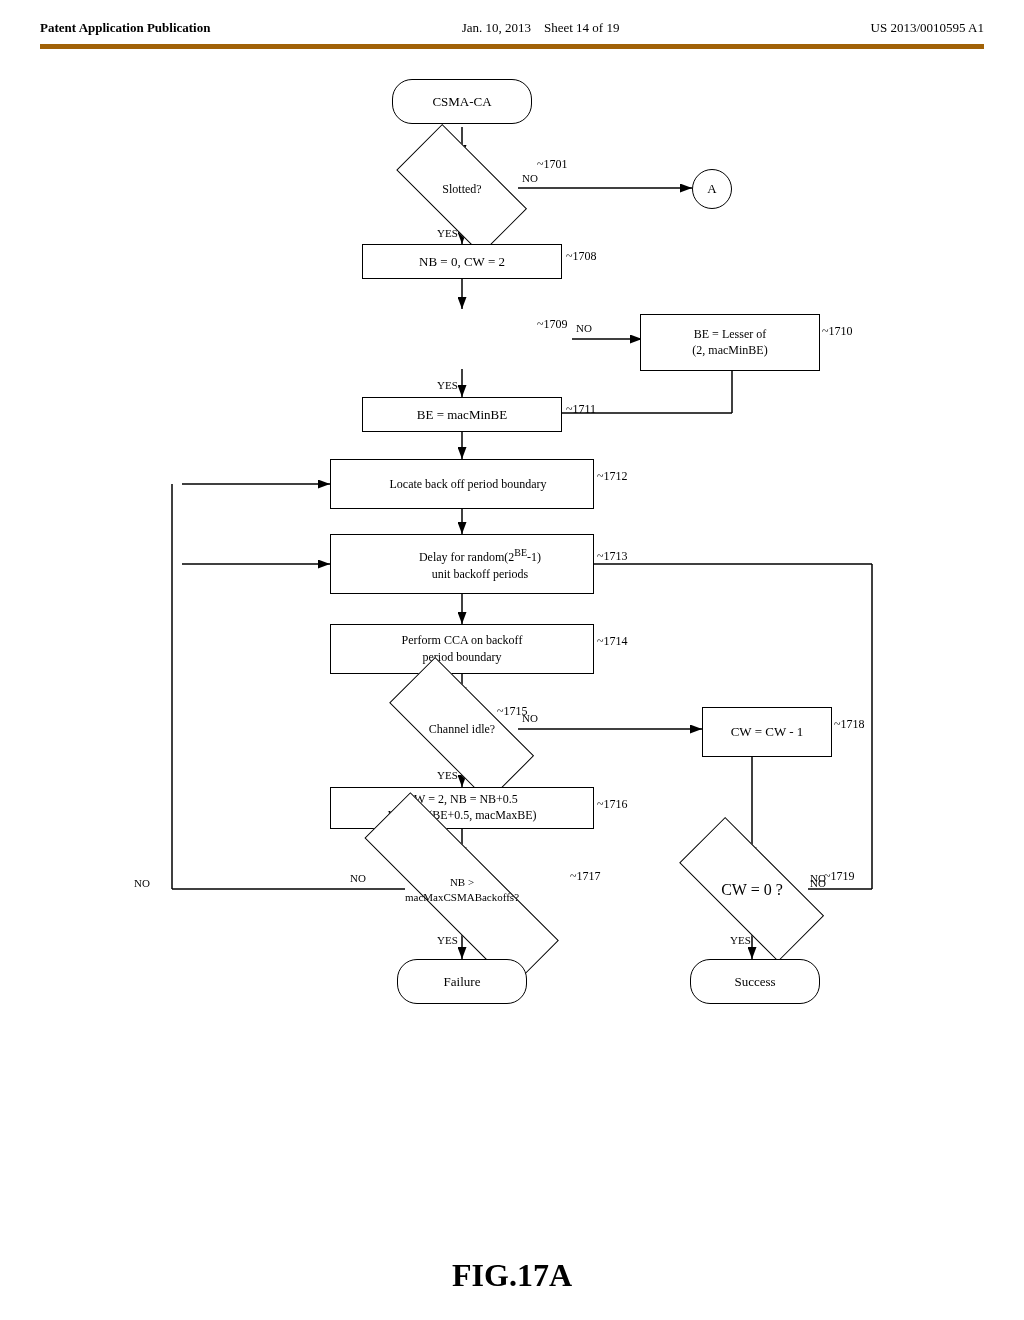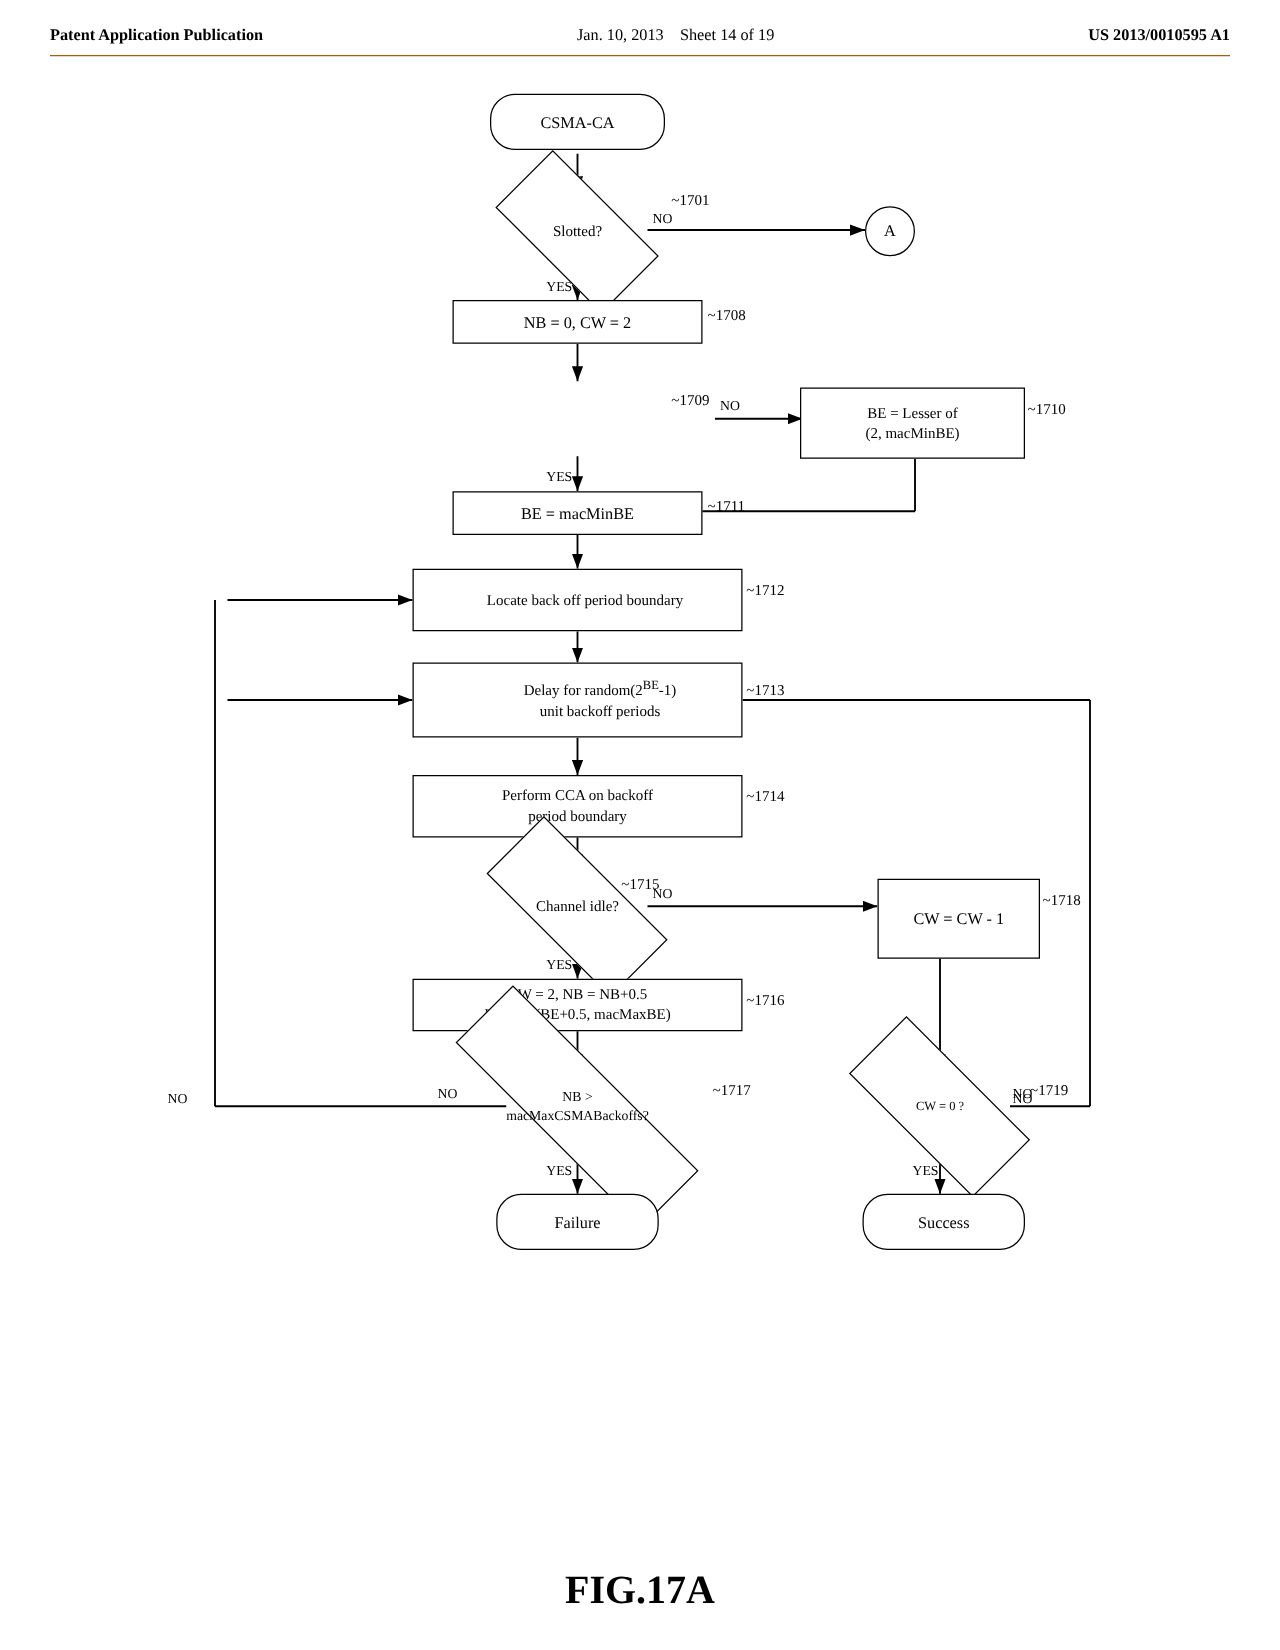--- a/index.html
+++ b/index.html
@@ -15,35 +15,35 @@
       width: 1024px;
       min-height: 1320px;
       background: #fff;
       position: relative;
       padding: 20px 40px;
     }
     .header {
       display: flex;
       justify-content: space-between;
       align-items: flex-start;
-      border-bottom: 1px solid #a16207;
+      border-bottom: 5px solid #a16207;
       padding-bottom: 8px;
       margin-bottom: 20px;
     }
     .header-left {
       font-size: 13px;
       font-weight: bold;
     }
     .header-center {
       font-size: 13px;
       text-align: left;
     }
     .header-right {
       font-size: 13px;
-      font-weight: bold;
+      font-weight: normal;
     }
     .diagram-container {
       position: relative;
       width: 860px;
       margin: 0 auto;
       height: 1180px;
     }
     
     .flow-elem {
       position: absolute;
@@ -226,39 +226,39 @@
         <span style="font-size:12px;">Channel idle?</span>
       </div>
     </div>
     <span class="label-tag" style="left:415px; top:635px;">~<span>1715</span></span>
 
     <div class="flow-elem rect" style="left:248px; top:718px; width:264px; height:42px; flex-direction:column; line-height:1.3;">
       <span style="font-size:12px;">CW = 2, NB = NB+0.5<br>BE=min(BE+0.5, macMaxBE)</span>
     </div>
     <span class="label-tag" style="left:515px; top:728px;">~<span>1716</span></span>
 
-    <div class="flow-elem rect" style="left:620px; top:638px; width:130px; height:64px;">
+    <div class="flow-elem rect" style="left:620px; top:638px; width:130px; height:50px;">
       <span>CW = CW - 1</span>
     </div>
     <span class="label-tag" style="left:752px; top:648px;">~<span>1718</span></span>
 
     <div style="position:absolute; left:275px; top:788px; width:210px; height:65px;">
       <div style="position:absolute; top:0; left:0; width:210px; height:65px; border:1.5px solid #000; transform:rotate(45deg); transform-origin:105px 32px; background:#fff;"></div>
       <div style="position:absolute; top:0; left:0; width:210px; height:65px; display:flex; align-items:center; justify-content:center;">
         <span style="font-size:11px; text-align:center; line-height:1.3;">NB &gt;<br>macMaxCSMABackoffs?</span>
       </div>
     </div>
     <span class="label-tag" style="left:488px; top:800px;">~<span>1717</span></span>
 
     <span style="position:absolute; left:52px; top:808px; font-size:11px;">NO</span>
 
     <div style="position:absolute; left:600px; top:788px; width:140px; height:65px;">
       <div style="position:absolute; top:0; left:0; width:140px; height:65px; border:1.5px solid #000; transform:rotate(45deg); transform-origin:70px 32px; background:#fff;"></div>
       <div style="position:absolute; top:0; left:0; width:140px; height:65px; display:flex; align-items:center; justify-content:center;">
-        <span style="font-size:10px;">CW = 0 ?</span>
+        <span style="font-size:16px;">CW = 0 ?</span>
       </div>
     </div>
     <span class="label-tag" style="left:742px; top:800px;">~<span>1719</span></span>
 
     <span style="position:absolute; left:728px; top:808px; font-size:11px;">NO</span>
 
     <div class="flow-elem rounded-rect" style="left:315px; top:890px; width:130px; height:45px;">
       <span>Failure</span>
     </div>
 

